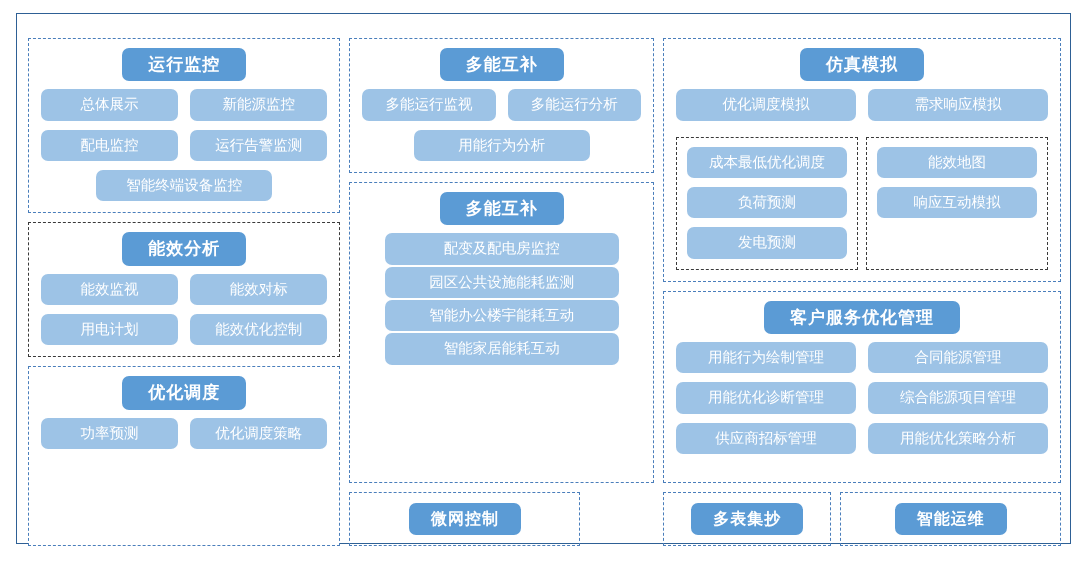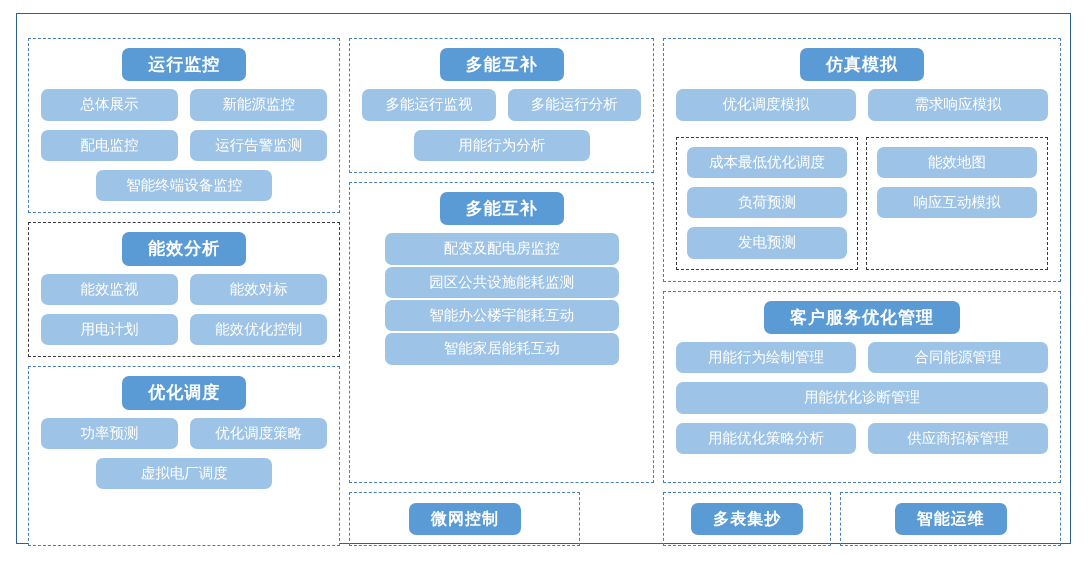--- a/index.html
+++ b/index.html
@@ -174,23 +174,20 @@
         <div class="item">能效优化控制</div>
       </div>
     </div>
 
     <div class="group blue grow">
       <div class="hdr">优化调度</div>
       <div class="row">
         <div class="item">功率预测</div>
         <div class="item">优化调度策略</div>
       </div>
-      <div class="row center">
-        <div class="item">虚拟电厂调度</div>
-      </div>
     </div>
 
   </div>
 
   <div class="col col-mid">
 
     <div class="group blue">
       <div class="hdr">多能互补</div>
       <div class="row">
         <div class="item">多能运行监视</div>
@@ -241,24 +238,25 @@
     </div>
 
     <div class="group blue grow">
       <div class="hdr">客户服务优化管理</div>
       <div class="row">
         <div class="item">用能行为绘制管理</div>
         <div class="item">合同能源管理</div>
       </div>
       <div class="row">
         <div class="item">用能优化诊断管理</div>
-      </div>
-      <div class="row">
+        <div class="item">综合能源项目管理</div>
+      </div>
+      <div class="row">
+        <div class="item">供应商招标管理</div>
         <div class="item">用能优化策略分析</div>
-        <div class="item">供应商招标管理</div>
       </div>
     </div>
 
     <div class="botrow">
       <div class="minibox mb-2">
         <div class="hdr sm">多表集抄</div>
       </div>
       <div class="minibox mb-3">
         <div class="hdr sm">智能运维</div>
       </div>

